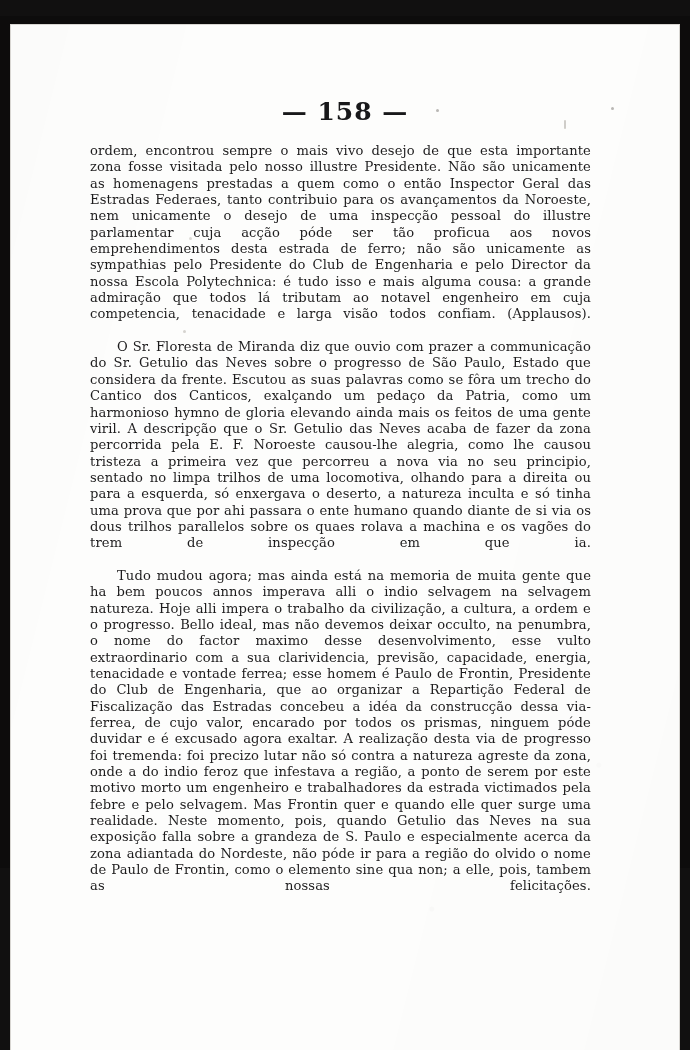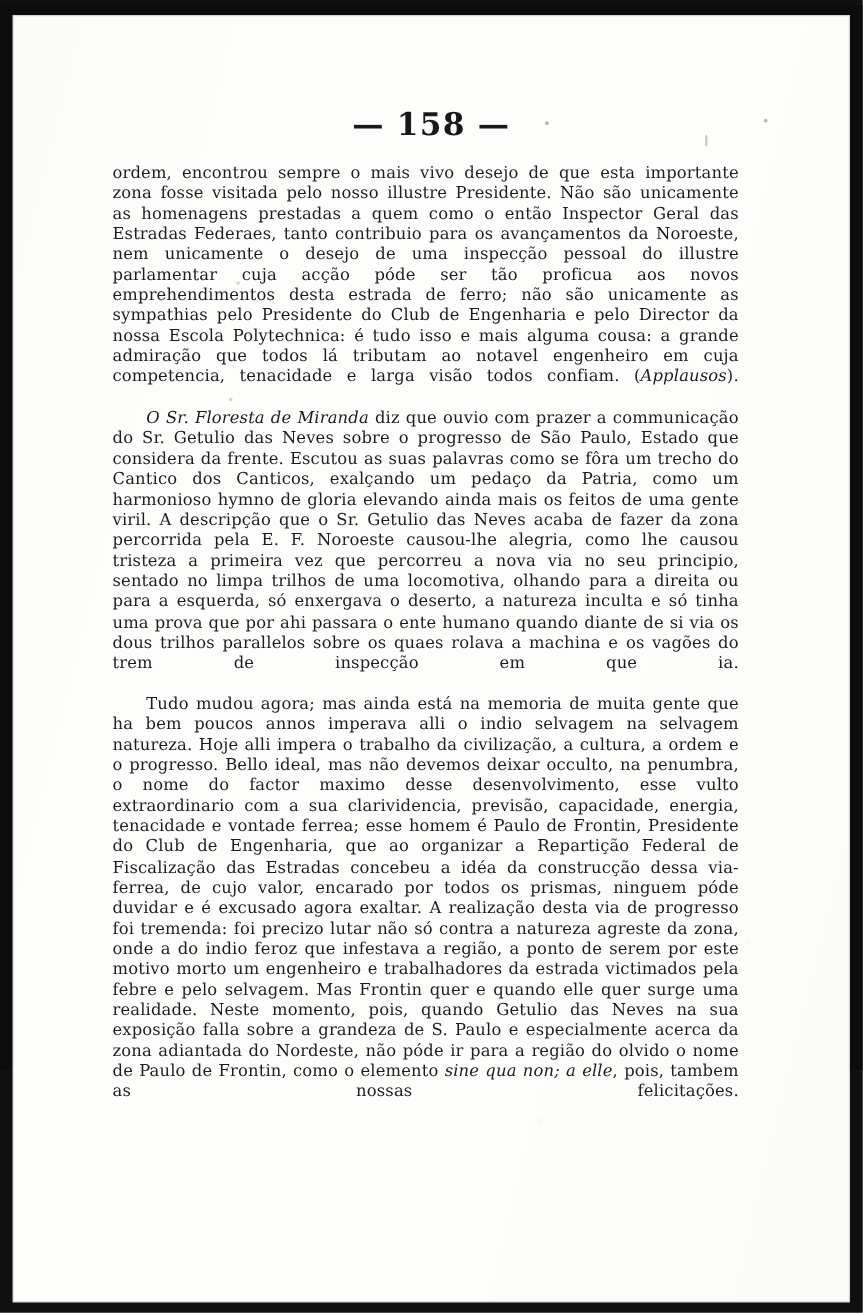--- a/index.html
+++ b/index.html
@@ -10,21 +10,21 @@
   body {
     width: 690px;
     height: 1050px;
     overflow: hidden;
     font-family: "DejaVu Serif", serif;
   }
 
   
   .scan-backdrop {
     position: absolute;
-    left: 0; top: 4px;
+    left: 0; top: 16px;
     width: 690px;
     height: 852px;
     background: #0d0c0c;
   }
 
   
   .page-sheet {
     position: absolute;
     left: 11px;
     top: 9px;
@@ -108,21 +108,20 @@
   .para::after {
     content: "";
     display: inline-block;
     width: 100%;
   }
   .para.no-stretch::after {
     display: none;
   }
 
   .it {
-    font-style: italic;
   }
 </style>
 </head>
 <body>
 
 <div class="scan-backdrop">
   <div class="page-sheet">
     <div class="paper-grain"></div>
 
     <div class="speck speck-a"></div>

